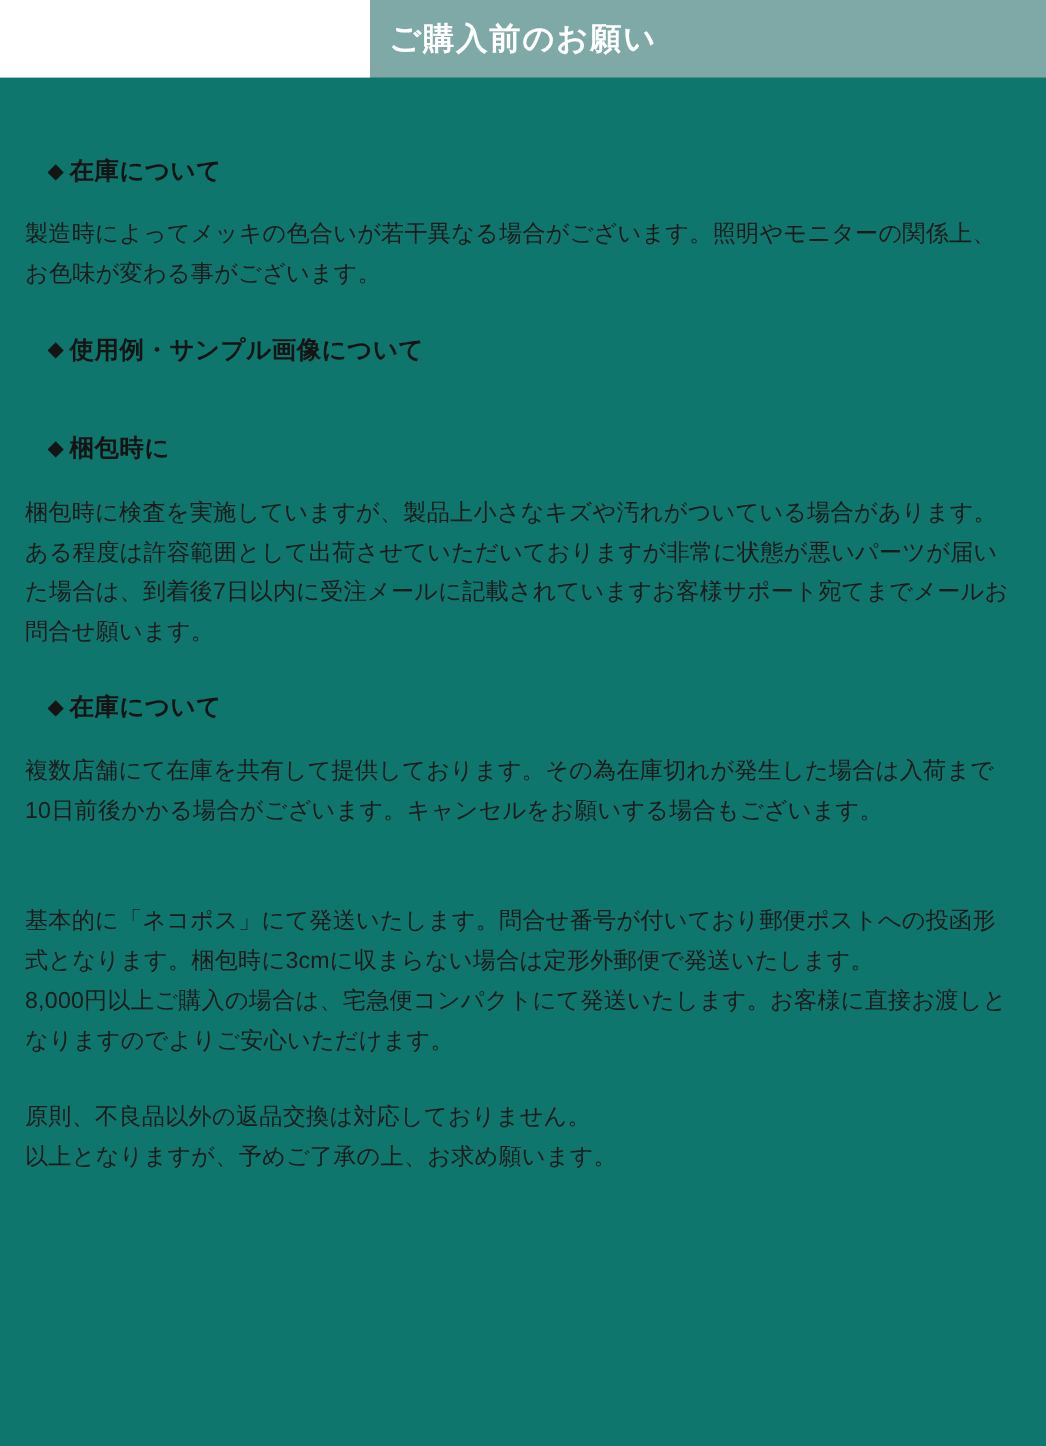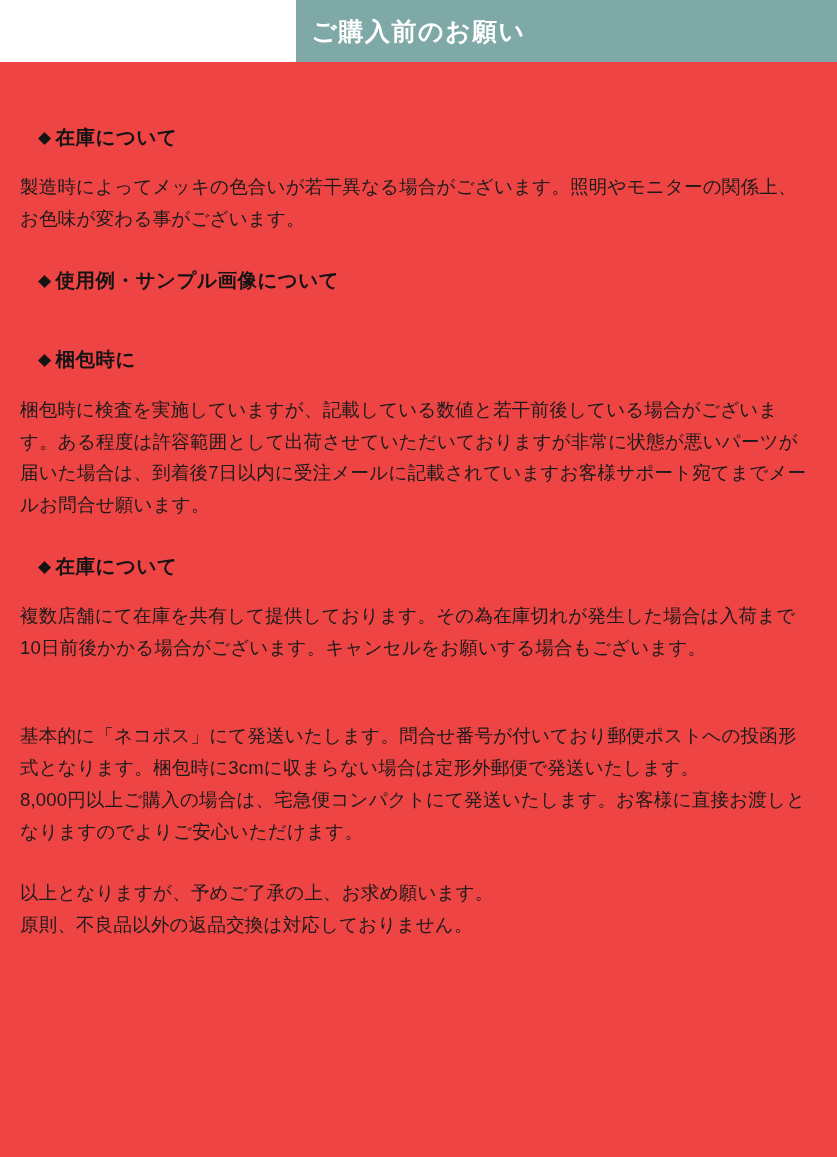--- a/index.html
+++ b/index.html
@@ -12,21 +12,21 @@
     background: #ffffff;
     font-family: "Liberation Sans", "DejaVu Sans", sans-serif;
     color: #1b1b1b;
     -webkit-font-smoothing: antialiased;
   }
   .page {
     position: relative;
     width: 837px;
     min-height: 1157px;
     box-sizing: border-box;
-    background: #ef4444;
+    background: #0f766e;
   }
   
   .header {
     position: relative;
     height: 62px;
     background: #7fa9a6;
     margin: 0 0 0 0;
     display: flex;
     align-items: center;
     justify-content: center;
@@ -134,21 +134,21 @@
       <div class="gap-head-to-body"></div>
     </div>
 
     <div class="gap-body-to-head"></div>
 
     <div class="section">
       <h2 class="sec-head">
         <span class="diamond">◆</span><span>梱包時に</span>
       </h2>
       <div class="gap-head-to-body"></div>
-      <p class="body-text">梱包時に検査を実施していますが、記載している数値と若干前後している場合がございます。ある程度は許容範囲として出荷させていただいておりますが非常に状態が悪いパーツが届いた場合は、到着後7日以内に受注メールに記載されていますお客様サポート宛てまでメールお問合せ願います。</p>
+      <p class="body-text">梱包時に検査を実施していますが、製品上小さなキズや汚れがついている場合があります。ある程度は許容範囲として出荷させていただいておりますが非常に状態が悪いパーツが届いた場合は、到着後7日以内に受注メールに記載されていますお客様サポート宛てまでメールお問合せ願います。</p>
     </div>
 
     <div class="gap-body-to-head"></div>
 
     <div class="section">
       <h2 class="sec-head">
         <span class="diamond">◆</span><span>在庫について</span>
       </h2>
       <div class="gap-head-to-body"></div>
       <p class="body-text">複数店舗にて在庫を共有して提供しております。その為在庫切れが発生した場合は入荷まで10日前後かかる場合がございます。キャンセルをお願いする場合もございます。</p>
@@ -156,18 +156,18 @@
 
     <div class="gap-body-to-head"></div>
 
     <div class="section">
       <div class="gap-head-to-body"></div>
       <p class="body-text" style="white-space: pre-line;">基本的に「ネコポス」にて発送いたします。問合せ番号が付いており郵便ポストへの投函形式となります。梱包時に3cmに収まらない場合は定形外郵便で発送いたします。
 8,000円以上ご購入の場合は、宅急便コンパクトにて発送いたします。お客様に直接お渡しとなりますのでよりご安心いただけます。</p>
     </div>
 
     <div class="closing">
+      <p class="body-text">原則、不良品以外の返品交換は対応しておりません。</p>
       <p class="body-text">以上となりますが、予めご了承の上、お求め願います。</p>
-      <p class="body-text">原則、不良品以外の返品交換は対応しておりません。</p>
     </div>
 
   </div>
 </div>
 
 </body></html>

